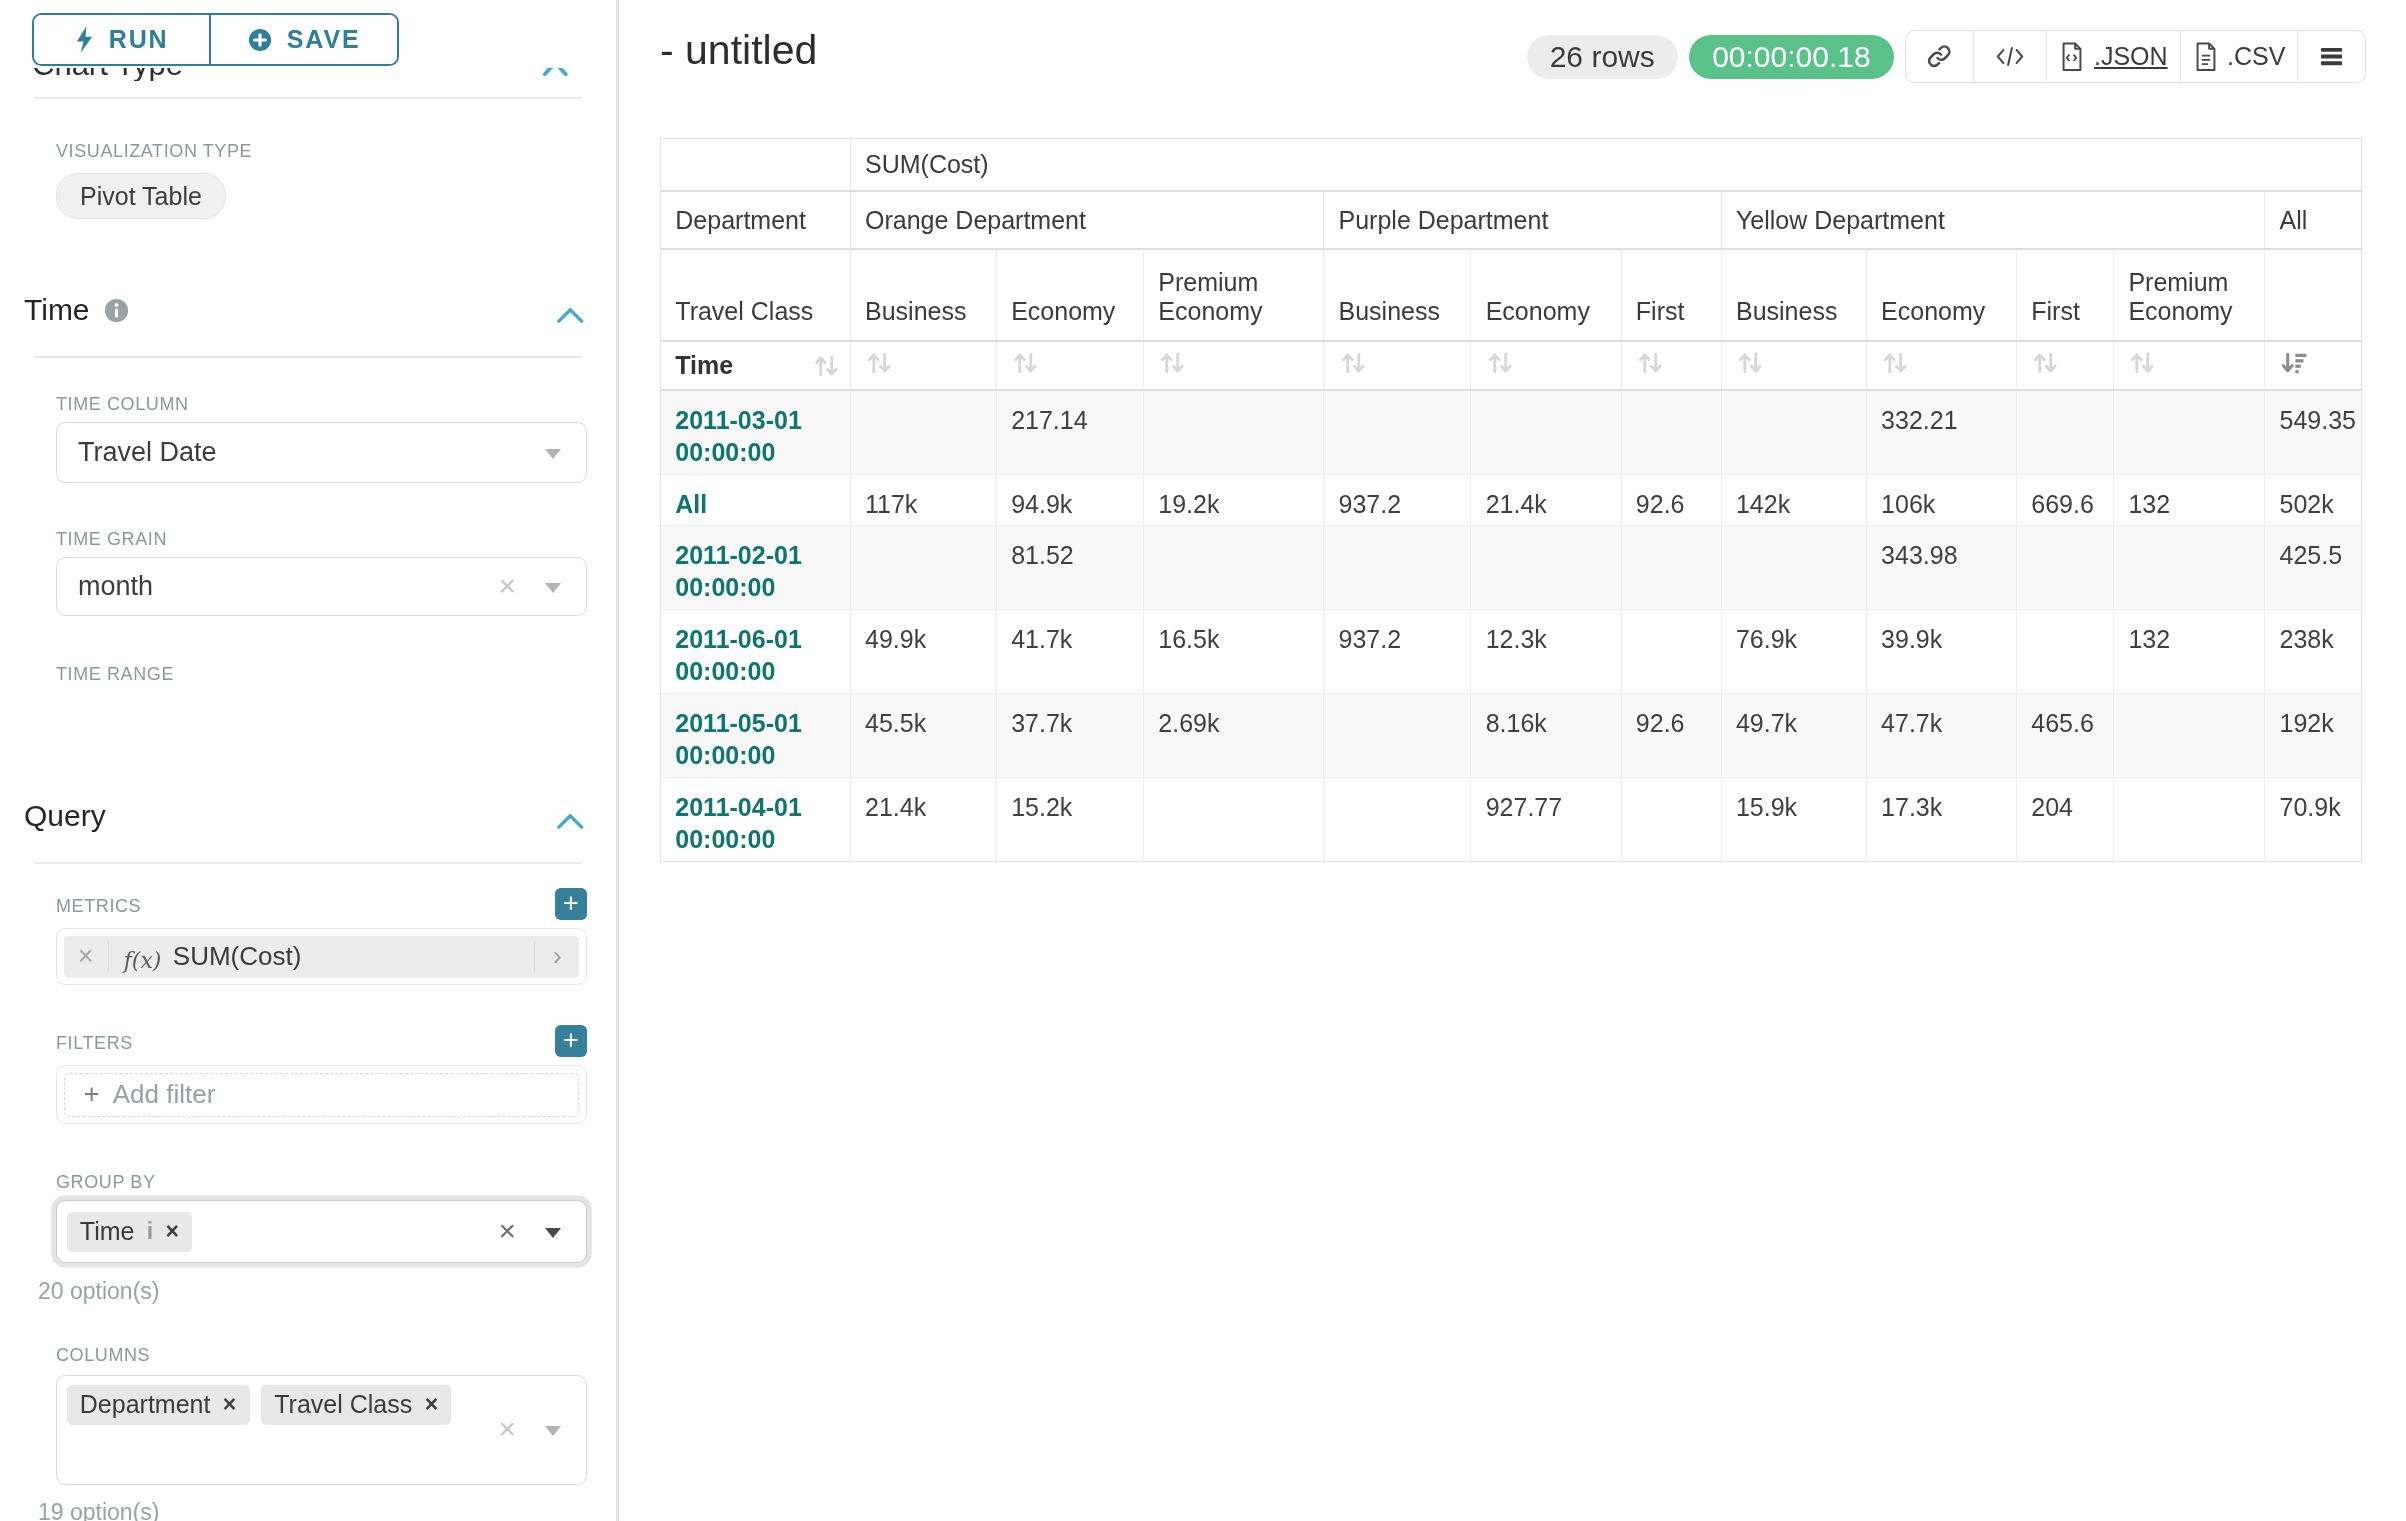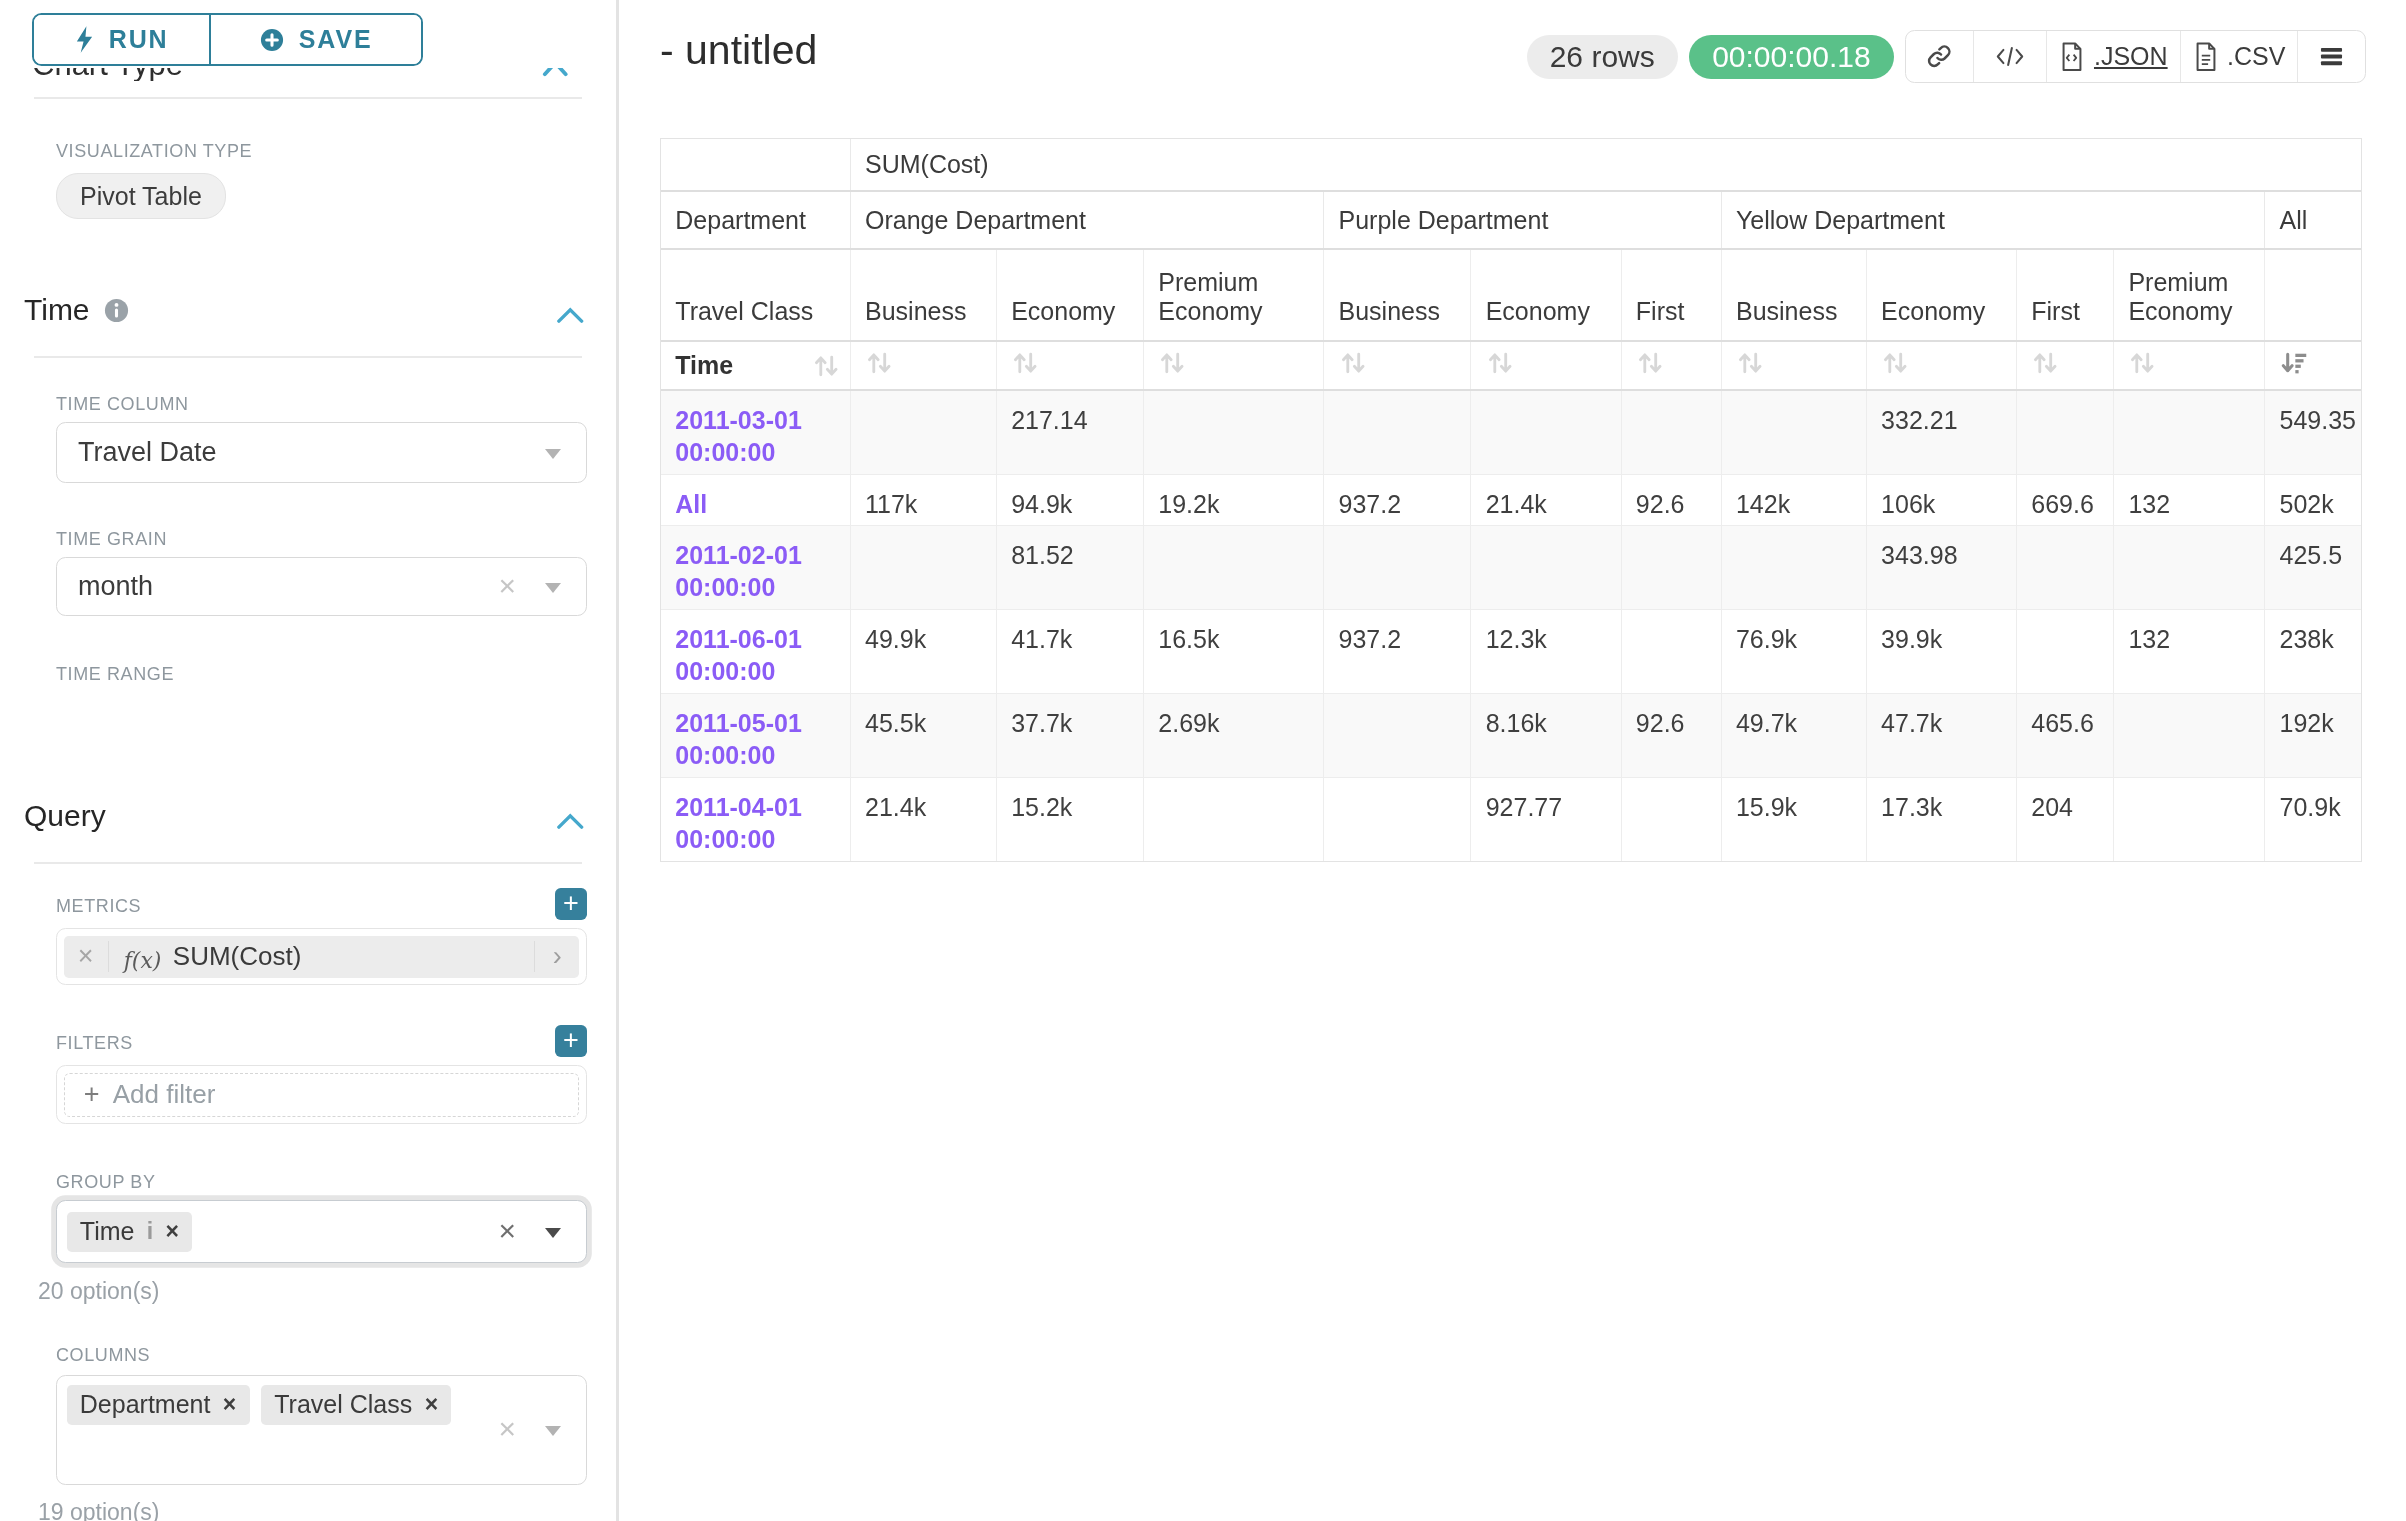--- a/index.html
+++ b/index.html
@@ -6,21 +6,21 @@
   body{width:2406px;height:1522px;position:relative;overflow:hidden;background:#fff;
        font-family:"Liberation Sans","DejaVu Sans",sans-serif;color:#3b3b3b;}
   
   .sidebar{position:absolute;left:0;top:0;width:616px;height:1522px;background:#fff;}
   .side-divider{position:absolute;left:616px;top:0;width:2.9px;height:1522px;background:#e3e3e3;}
   .btn-group{position:absolute;left:32px;top:13.3px;display:inline-flex;border:2.9px solid #2e7f99;
              border-radius:9.5px;overflow:hidden;background:#fff;}
   .tbtn{height:49px;display:flex;align-items:center;justify-content:center;gap:13.3px;
         color:#2e7f99;font-size:25px;font-weight:600;letter-spacing:1.9px;background:#fff;cursor:pointer;}
   .tbtn.run{width:175px;border-right:2.9px solid #2e7f99;}
-  .tbtn.save{width:210px;}
+  .tbtn.save{width:186px;}
   .clip-row{position:absolute;left:32px;top:68px;width:552px;height:13.3px;overflow:hidden;}
   .clip-text{display:block;font-size:31px;font-weight:500;color:#2e2e2e;line-height:32px;margin-top:-19px;}
   .clip-chev{position:absolute;right:15px;top:-8.6px;}
   .hr{position:absolute;left:34px;width:548px;height:1.9px;background:#e9e9e9;}
   .ulabel{position:absolute;left:56px;font-size:18px;font-weight:500;letter-spacing:0.6px;color:#8e979e;}
   .pill{position:absolute;height:44px;border-radius:22px;background:#f0f0f0;display:inline-flex;
         align-items:center;padding:0 23px;font-size:25px;color:#3c3c3c;white-space:nowrap;}
   .pill.bordered{border:1.9px solid #e3e3e3;}
   .sec-head{position:absolute;left:24px;font-size:30px;font-weight:500;color:#262626;
             display:flex;align-items:center;gap:13.3px;}
@@ -83,21 +83,21 @@
   .icon-cell .sicon{display:inline-block;padding-right:9.5px;}
   .time-th{display:flex;align-items:center;justify-content:space-between;padding-right:9.5px;}
   .time-th .tlab{font-weight:700;color:#333;}
   tbody td{border-bottom:1.9px solid #ededed;border-right:1.9px solid #ededed;vertical-align:top;
            padding:13.3px 5.7px 0 14.3px;line-height:32px;}
   tbody td:last-child{border-right:none;}
   tbody tr:last-child td{border-bottom:none;}
   tbody tr:nth-child(odd) td{background:#f9f9f9;}
   tbody tr:nth-child(even) td{background:#fff;}
   tr.row-tall{height:84px;} tr.row-short{height:51px;}
-  td.row-label{font-weight:700;color:#8b5cf6;}
+  td.row-label{font-weight:700;color:#0f766e;}
   svg{display:block;}
   .inline-svg{display:inline-block;vertical-align:middle;}
 </style>
 </head>
 <body>
 
 <div class="sidebar">
 
   <div class="btn-group">
     <div class="tbtn run">

